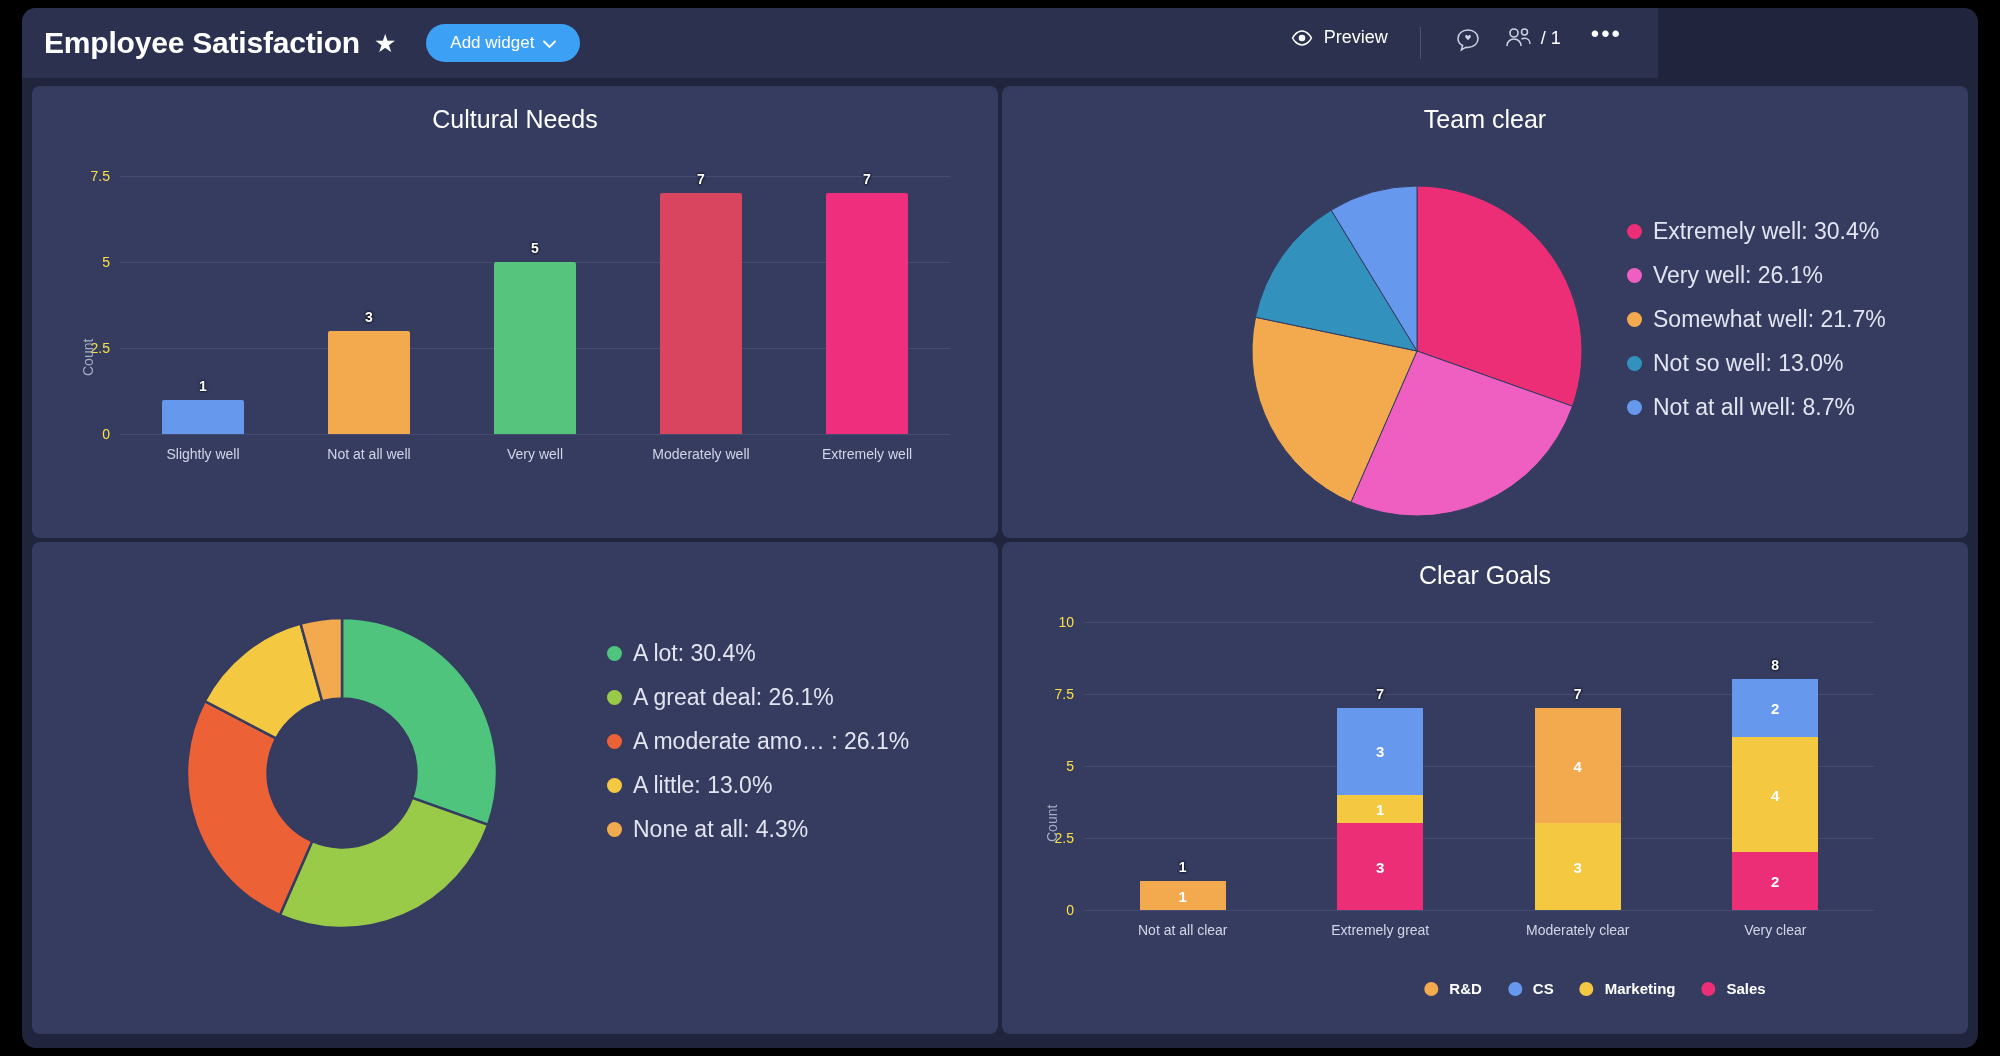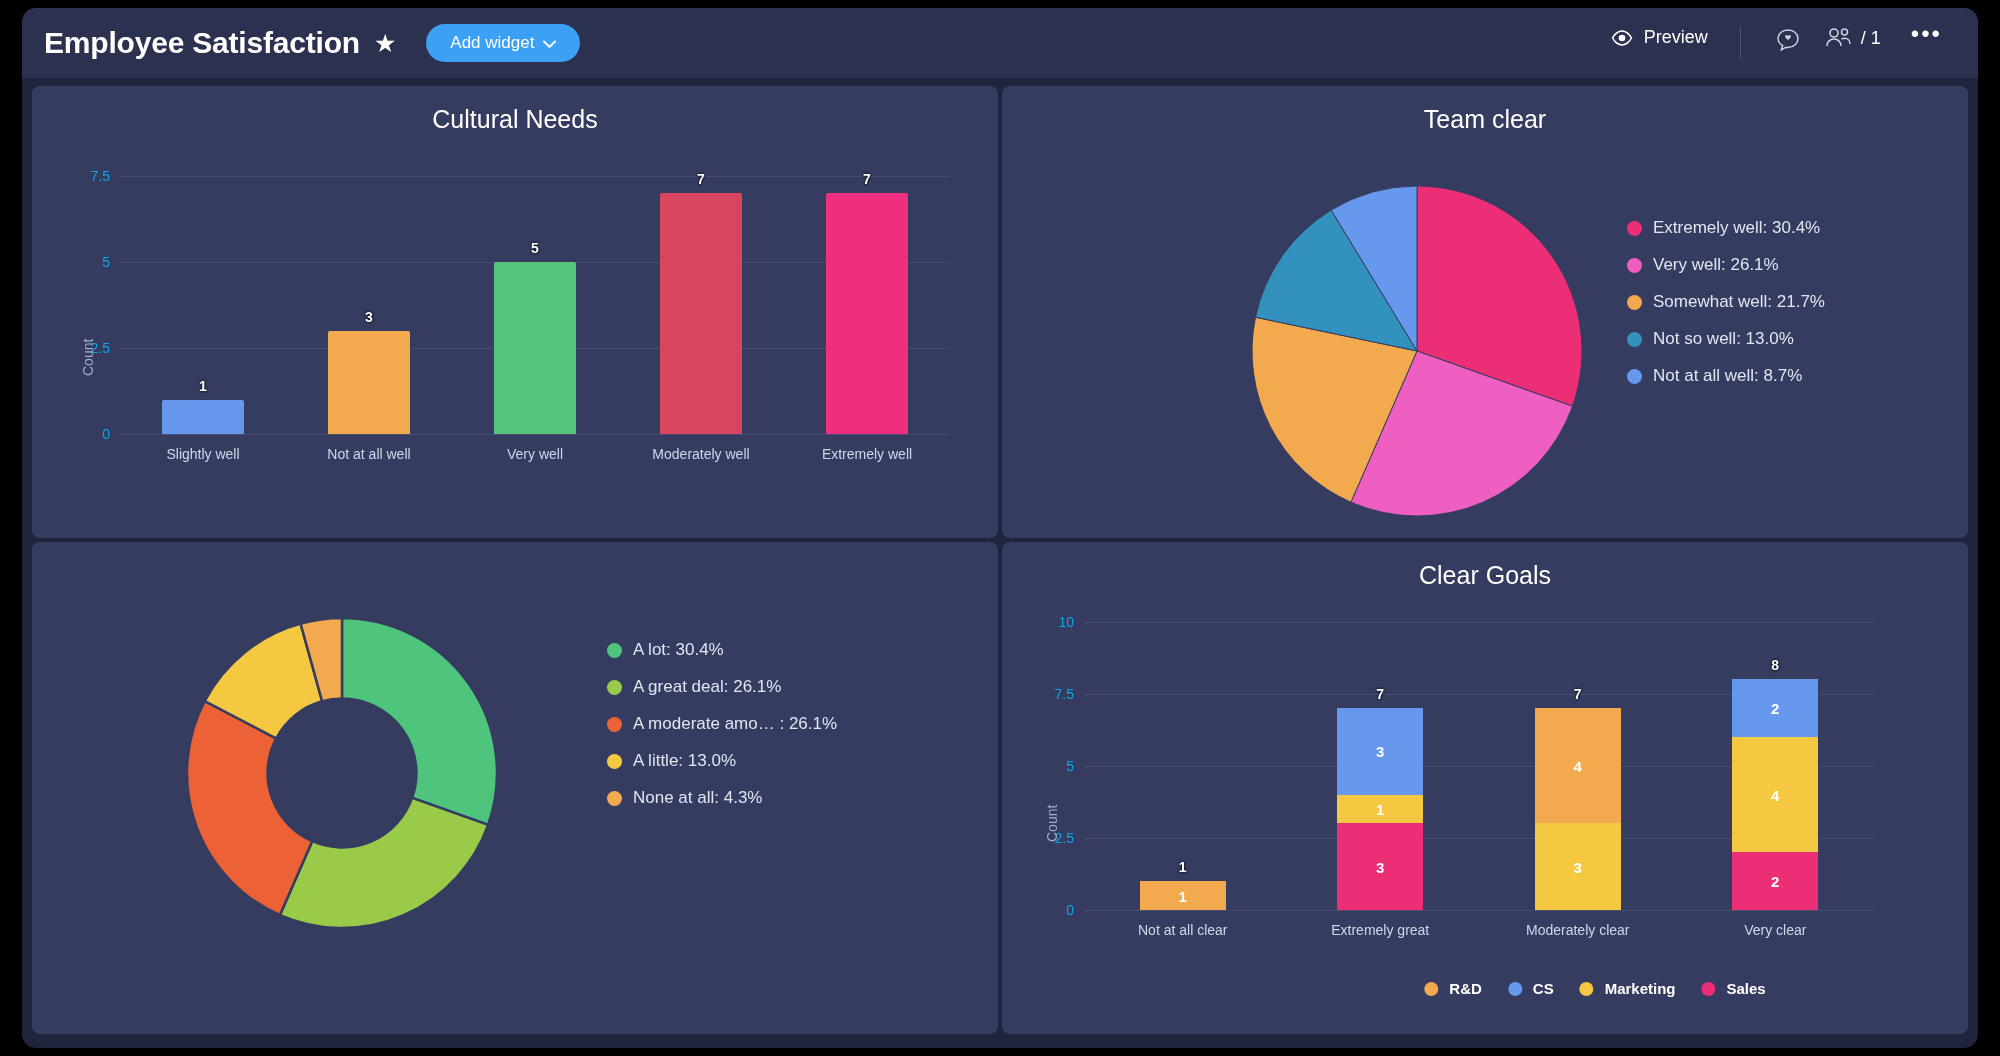--- a/index.html
+++ b/index.html
@@ -14,21 +14,21 @@
     left: 22px; top: 8px;
     width: 1956px; height: 1040px;
     background: #20243d;
     border-radius: 14px;
     overflow: hidden;
   }
 
   
   #header {
     position: absolute; left: 0; top: 0;
-    width: 1956px; height: 70px;
+    width: 1636px; height: 70px;
     background: #2b314f;
     display: flex; align-items: center;
     padding: 0 26px 0 22px;
   }
   #title {
     font-size: 30px; font-weight: bold; color: #ffffff;
     letter-spacing: -0.2px; white-space: nowrap;
   }
   .star-icon { margin-left: 14px; color: #ffffff; font-size: 25px; line-height: 1; }
   #add-widget {
@@ -76,21 +76,21 @@
     padding-top: 19px;
     font-weight: 400;
   }
 
   
   .plot { position: absolute; }
   .gridline { position:absolute; height:1px; background:#454c70; left:0; right:0; }
   .ytick {
     position: absolute; right: 100%; margin-right: 10px;
     transform: translateY(-50%);
-    color: #0ea5e9; font-size: 14px; white-space: nowrap;
+    color: #fde047; font-size: 14px; white-space: nowrap;
   }
   .axis-label-y {
     position: absolute;
     color: #a7adc6; font-size: 14px;
     transform: rotate(-90deg);
     transform-origin: left top; white-space: nowrap;
   }
   .bar { position:absolute; bottom:0; border-radius: 2px 2px 0 0; }
   .bar-val {
     position:absolute; left:50%; transform: translateX(-50%);
@@ -110,21 +110,21 @@
   .stack-total {
     position:absolute; left:50%; transform:translateX(-50%);
     color:#ffffff; font-size:14px; font-weight:bold;
     text-shadow: 0 0 3px rgba(0,0,0,.85), 0 0 2px rgba(0,0,0,.85);
   }
 
   
   .legend-v { position:absolute; display:flex; flex-direction:column; gap: 17px; }
   .legend-row { display:flex; align-items:center; gap: 11px; }
   .dot { width:15px; height:15px; border-radius:50%; flex:0 0 auto; }
-  .legend-text { color:#e2e5f0; font-size:17px; white-space:nowrap; }
+  .legend-text { color:#e2e5f0; font-size:23px; white-space:nowrap; }
   .legend-h {
     position:absolute; display:flex; align-items:center; gap: 26px;
     left:50%; transform: translateX(-50%);
   }
   .legend-h .legend-row .legend-text { font-size:15px; font-weight:bold; color:#ffffff; }
   .legend-h .dot { width:14px; height:14px; }
 </style>
 </head>
 <body>
 

